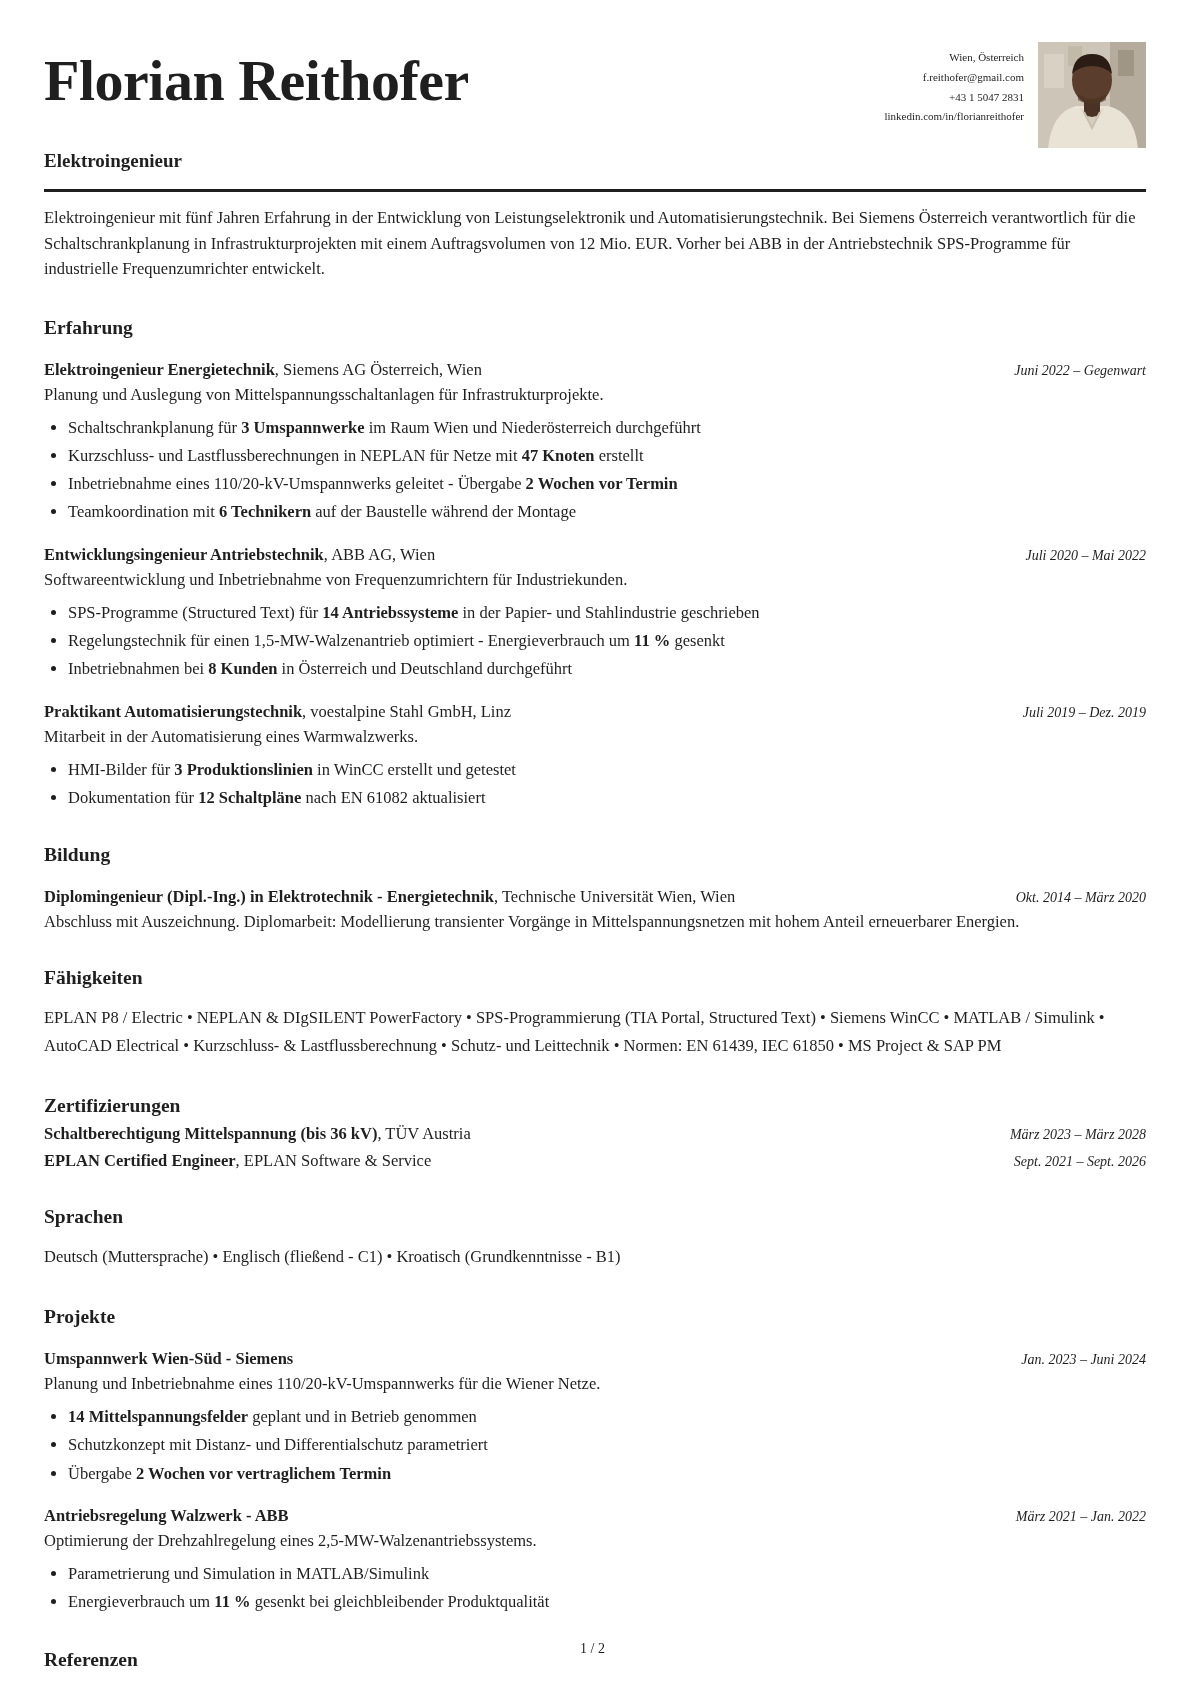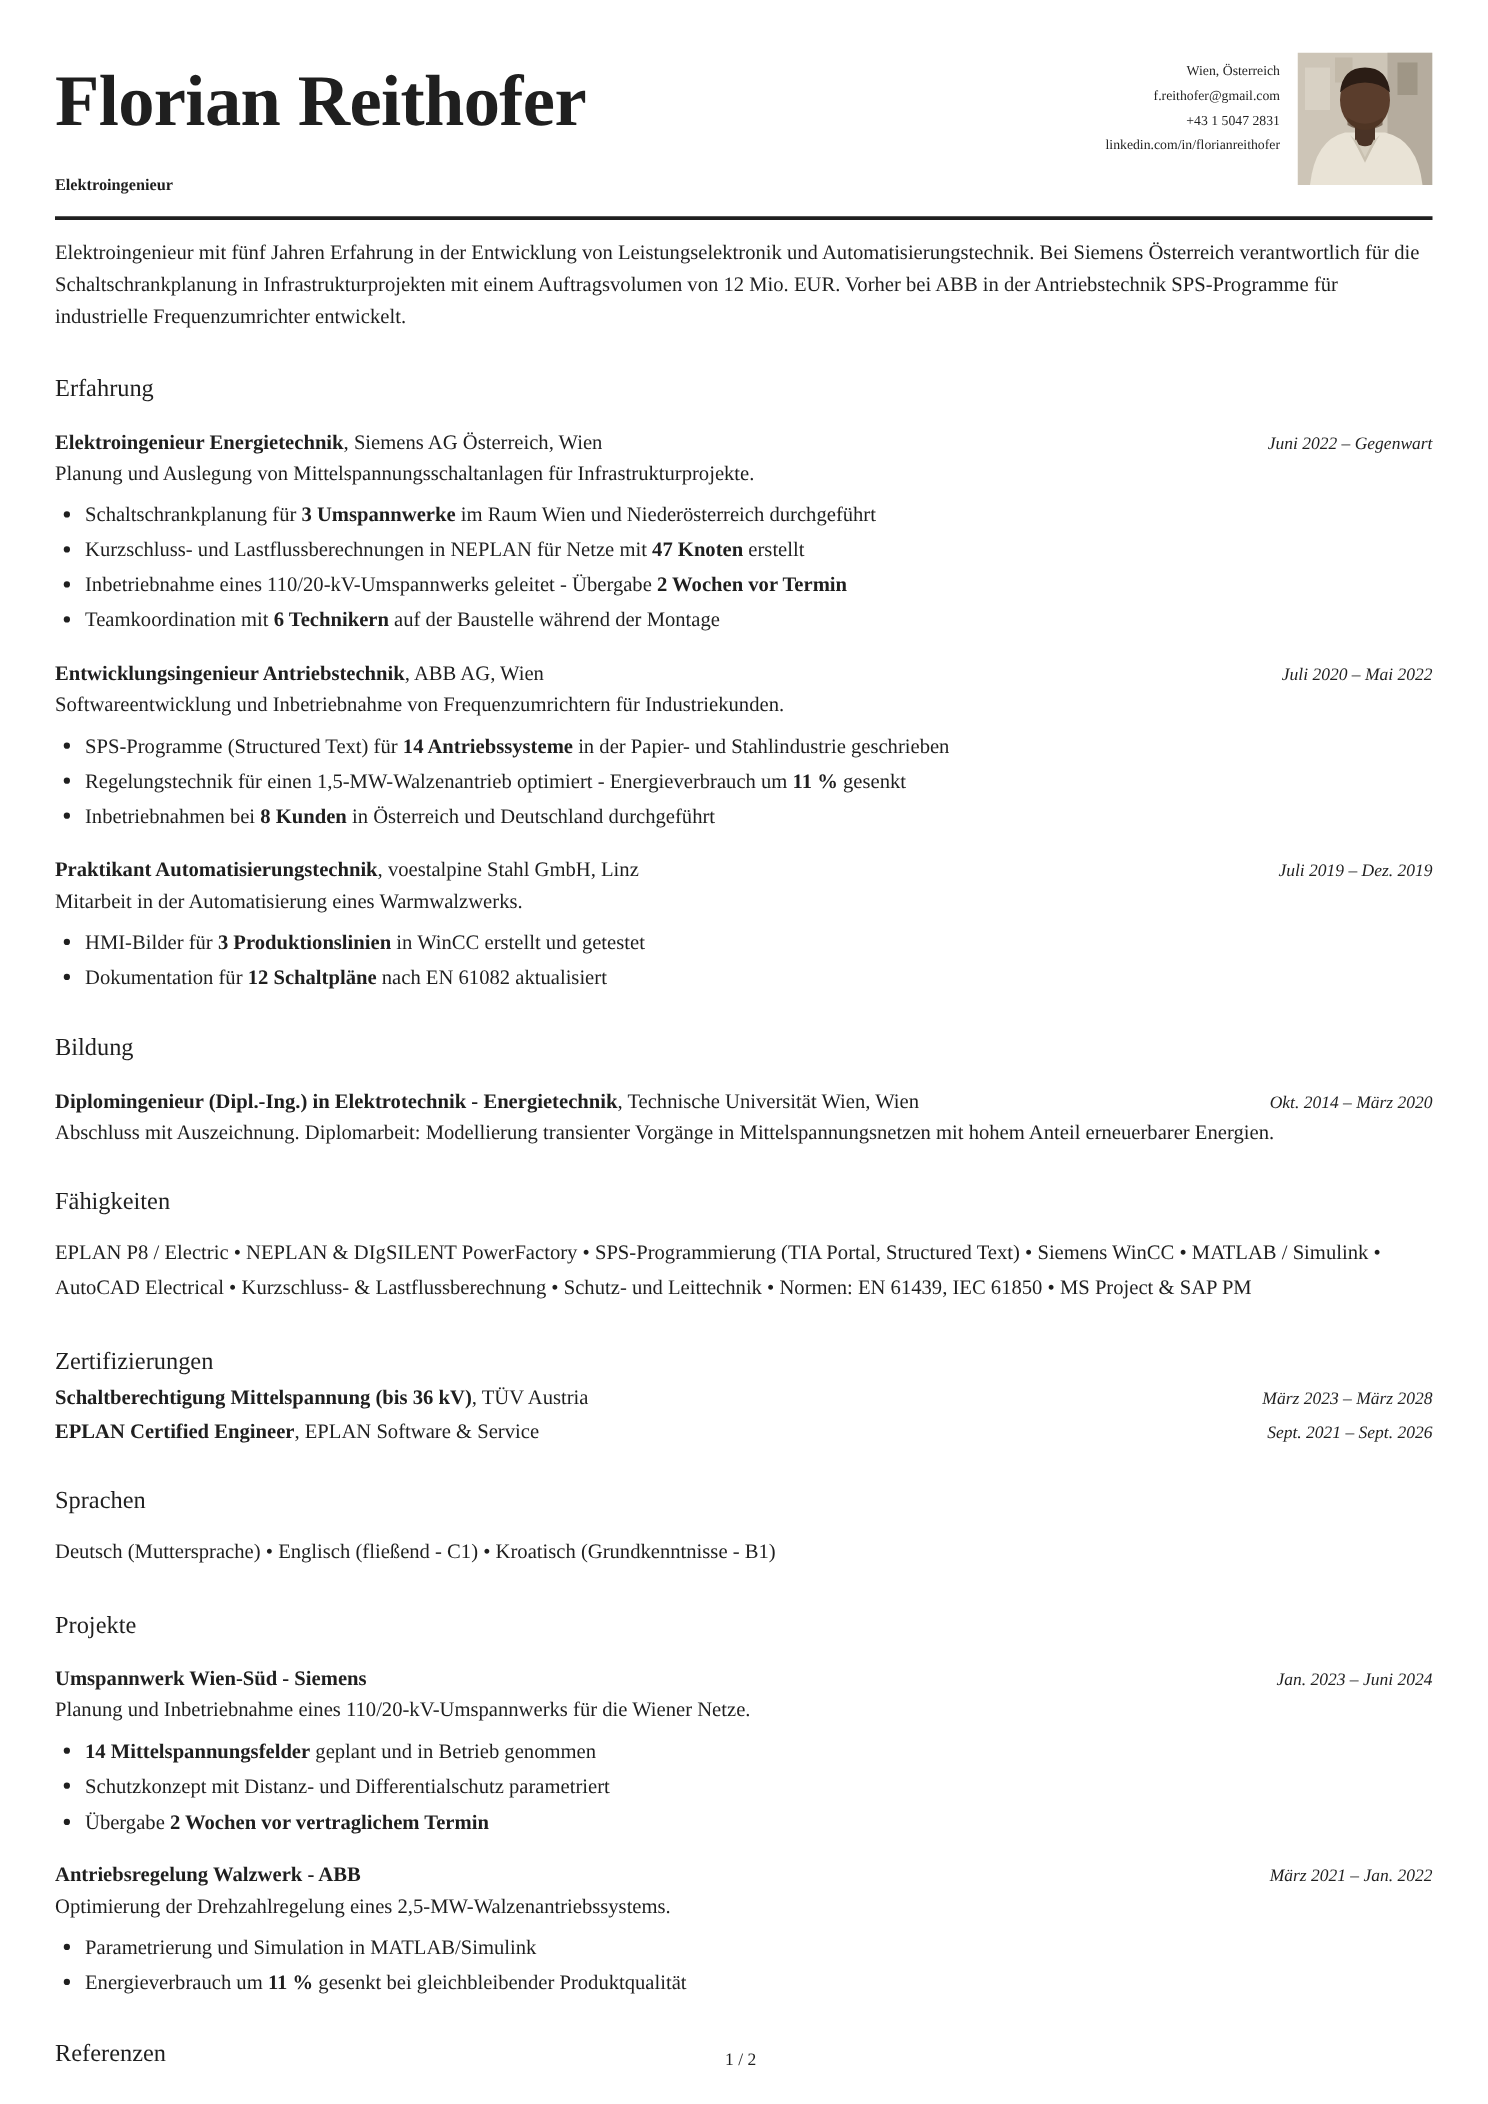--- a/index.html
+++ b/index.html
@@ -10,30 +10,30 @@
     position:relative;
     background:#ffffff;
     color:#1f1f1f;
     font-family:"Liberation Serif","DejaVu Serif",serif;
     font-size:16.5px;
     overflow:hidden;
   }
   
   .header { display:flex; justify-content:space-between; align-items:flex-start;gap:16px; }
   .name   { font-size:58px; font-weight:700; line-height:1.0; margin:0; letter-spacing:-0.5px; padding-top:10px; }
-  .role   { font-weight:700; font-size:13px; margin-top:30px; }
+  .role   { font-weight:700; font-size:19px; margin-top:40px; }
   .header-right { display:flex; align-items:flex-start; gap:14px; }
   .contact { text-align:right; font-size:11px; line-height:1.8; padding-top:6px; }
   .photo-wrap { width:108px; height:106px; flex:0 0 auto; }
   .photo-wrap svg { display:block; width:108px; height:106px; }
   .rule { border:none; border-top:3px solid #1f1f1f; margin:17px 0 0 0; }
   
   .summary { margin-top:13px; line-height:1.55; }
   
-  .section-heading { font-size:19.5px; font-weight:400; margin-top:35px; }
+  .section-heading { font-size:19.5px; font-weight:700; margin-top:35px; }
   .entry { margin-top:21px; }
   .entry-header { display:flex; justify-content:space-between; align-items:baseline; }
   .entry-title { font-weight:700; }
   .entry-dates { font-style:italic; font-size:14px; white-space:nowrap; margin-left:24px; }
   .entry-desc { margin-top:5px; }
   ul.bullets { margin:12px 0 0 0; padding-left:24px; }
   ul.bullets li { margin-bottom:6px; line-height:1.35; }
   .b  { font-weight:700; }
   .it { }
   .inline-text { margin-top:15px; line-height:1.7; }

